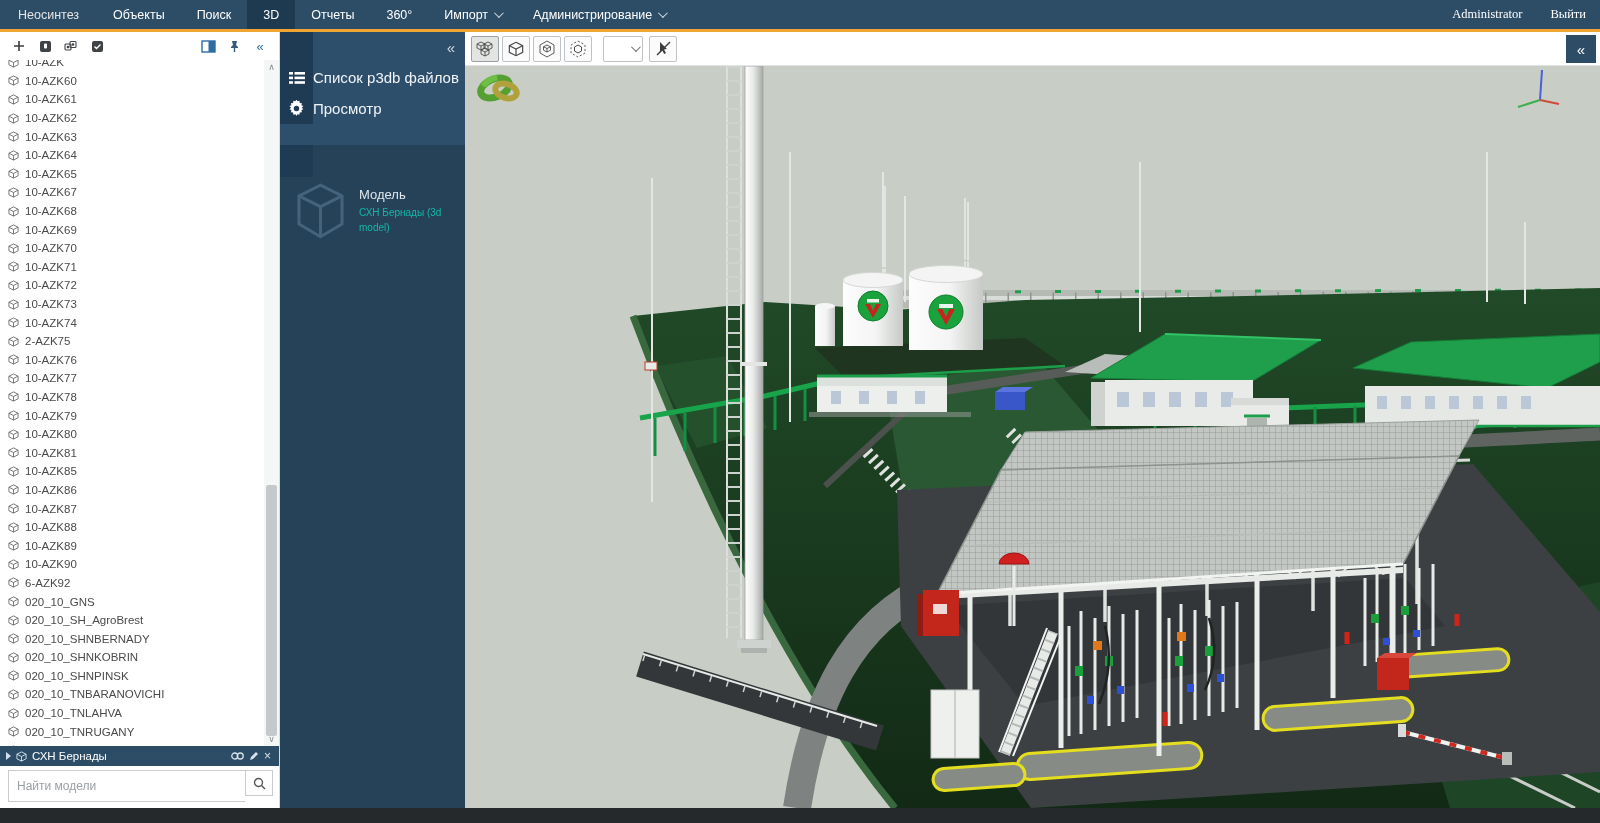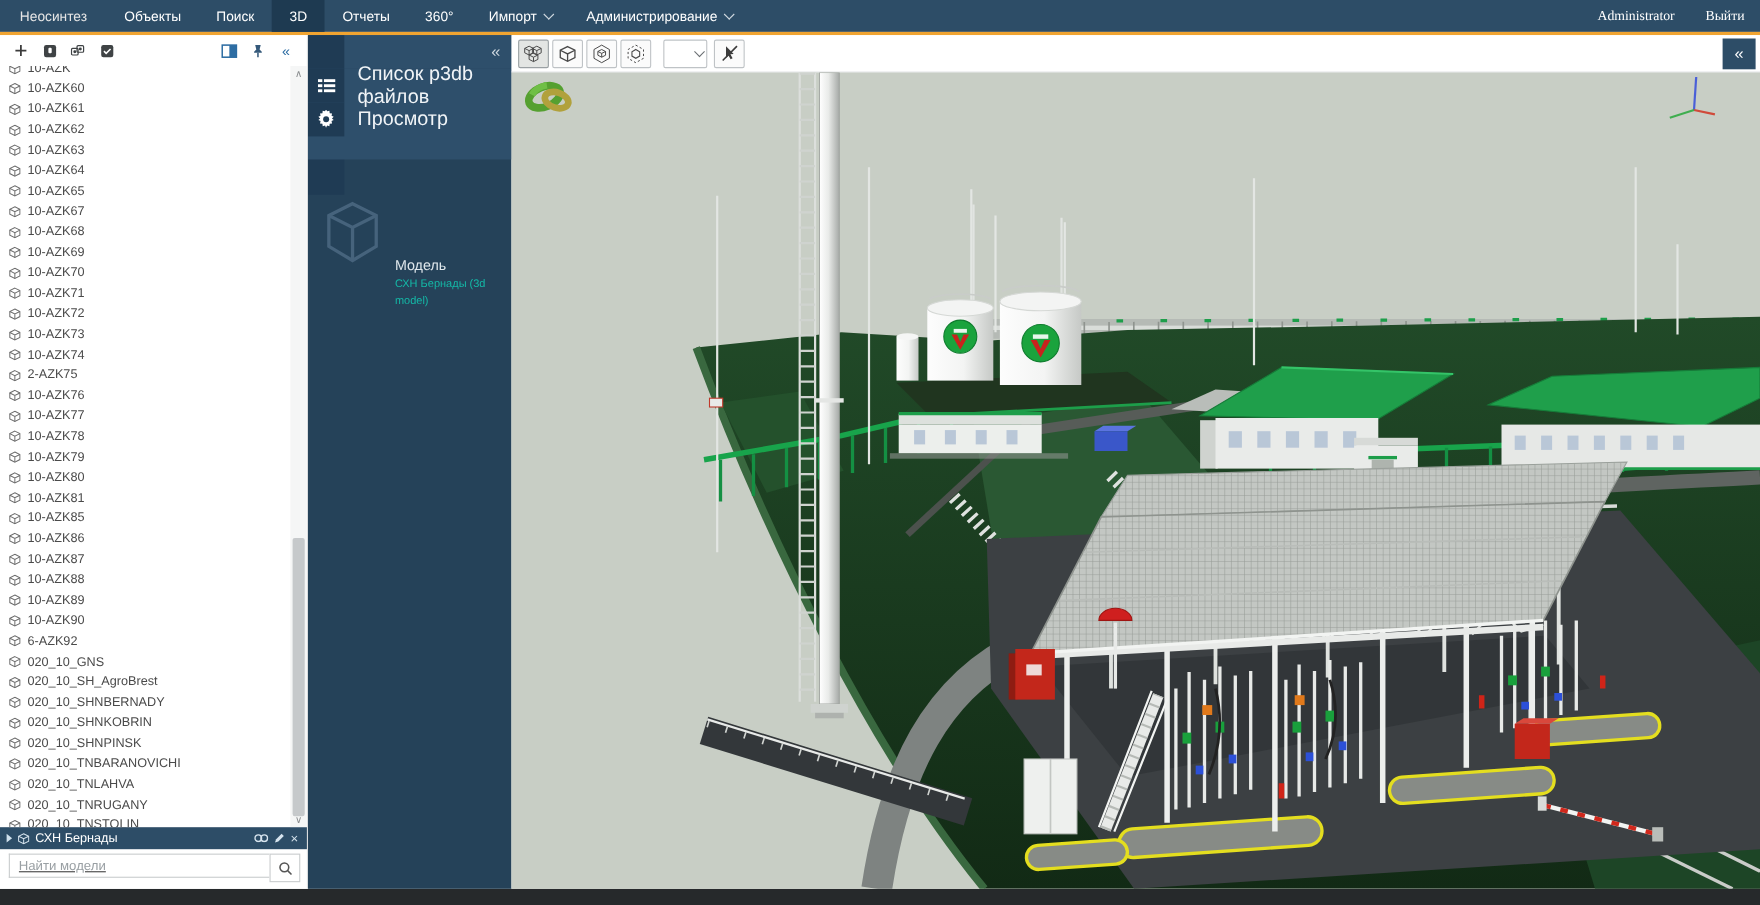--- a/index.html
+++ b/index.html
@@ -30,36 +30,36 @@
   .tree li { height:18.6px; display:flex; align-items:center; gap:6px; padding-left:8px; font-size:11.5px; color:#4a4a4a; white-space:nowrap; cursor:pointer; }
   .tree li svg { flex:0 0 auto; }
   .scrollbar { position:absolute; top:0; right:0; bottom:0; width:15px; background:#f5f6f6; }
   .scroll-arrow { position:absolute; left:0; width:15px; height:14px; color:#8a8d8f; font-size:9px; text-align:center; line-height:14px; cursor:pointer; }
   .scroll-thumb { position:absolute; left:2px; width:11px; top:62%; height:36.5%; background:#c6c9cb; border-radius:2px; cursor:pointer; }
   .selected-row { height:20px; background:var(--selected_bg); color:#fff; display:flex; align-items:center; gap:5px; padding:0 8px 0 6px; font-size:11.5px; }
   .selected-row .expander { width:0; height:0; border-left:5px solid #cfe0ec; border-top:4px solid transparent; border-bottom:4px solid transparent; }
   .selected-row .grow { flex:1; }
   .selected-row .mini { color:#d7e4ee; font-size:11px; cursor:pointer; display:flex; align-items:center; }
   .search-row { padding:4px 6px 6px 8px; display:flex; }
-  .search-input { flex:1; height:22px; border:1px solid #c9ccce; border-right:none; padding:0 8px; font-size:12px; color:#444; outline:none;text-decoration:underline; }
+  .search-input { flex:1; height:32px; border:1px solid #c9ccce; border-right:none; padding:0 8px; font-size:12px; color:#444; outline:none; }
   .search-input::placeholder { color:#9aa0a4; }
   .search-btn { width:28px; height:26px; border:1px solid #c9ccce; background:#fff; display:flex; align-items:center; justify-content:center; cursor:pointer; }
 
   
   .panel { width:185px; background:var(--panel_lower_bg); position:relative; color:#fff; }
   .panel-top { display:flex; flex-direction:column; }
   .panel-collapse { height:30px; display:flex; justify-content:flex-end; align-items:center; padding-right:10px; color:#cfd9e0; font-size:15px; cursor:pointer; background:var(--panel_menu_bg); }
   .panel-collapse::before { content:""; position:absolute; left:0; top:0; width:33px; height:145px; background:var(--panel_icon_bg); }
   .menu { position:relative; background:var(--panel_menu_bg); padding-bottom:21px; }
   .menu-item { height:31px; display:flex; align-items:stretch; cursor:pointer; position:relative; }
   .menu-item .micon { width:33px; background:var(--panel_icon_bg); display:flex; align-items:center; justify-content:center; flex:0 0 auto; }
-  .menu-item .mlabel { flex:1; display:flex; align-items:center; padding-left:12px; font-size:18px; color:#f0f4f7; }
+  .menu-item .mlabel { flex:1; display:flex; align-items:center; font-size:15px; color:#f0f4f7; }
   .menu-item.active .mlabel { background:#fff; color:#2e2e2e; }
   .model-info { display:flex; gap:12px; padding:38px 10px 0 14px; }
-  .model-info .mtext { padding-top:4px;margin-top:46px; }
+  .model-info .mtext { padding-top:4px; }
   .model-title { font-size:13px; color:#dfe7ec; margin-bottom:4px; }
   .model-sub { font-size:10px; color:#14b8a6; line-height:1.45; width:96px; }
 
   
   .viewport { flex:1; display:flex; flex-direction:column; position:relative; }
   .vp-toolbar { height:34px; background:#fff; display:flex; align-items:center; padding:0 4px 0 6px; gap:3px; border-bottom:1px solid #e2e4e5; }
   .vbtn { width:28px; height:26px; border:1px solid #bfc3c6; background:#fbfbfb; border-radius:2px; display:flex; align-items:center; justify-content:center; cursor:pointer; }
   .vbtn.active { background:#e3e5e3; border-color:#9aa0a3; }
   .vp-select { width:40px; height:26px; border:1px solid #bfc3c6; border-radius:2px; margin-left:8px; display:flex; align-items:center; justify-content:flex-end; padding-right:4px; cursor:pointer; background:#fff; }
   .vp-collapse { position:absolute; right:4px; top:3px; width:30px; height:28px; background:var(--nav_bg); color:#fff; font-size:15px; display:flex; align-items:center; justify-content:center; cursor:pointer; }

